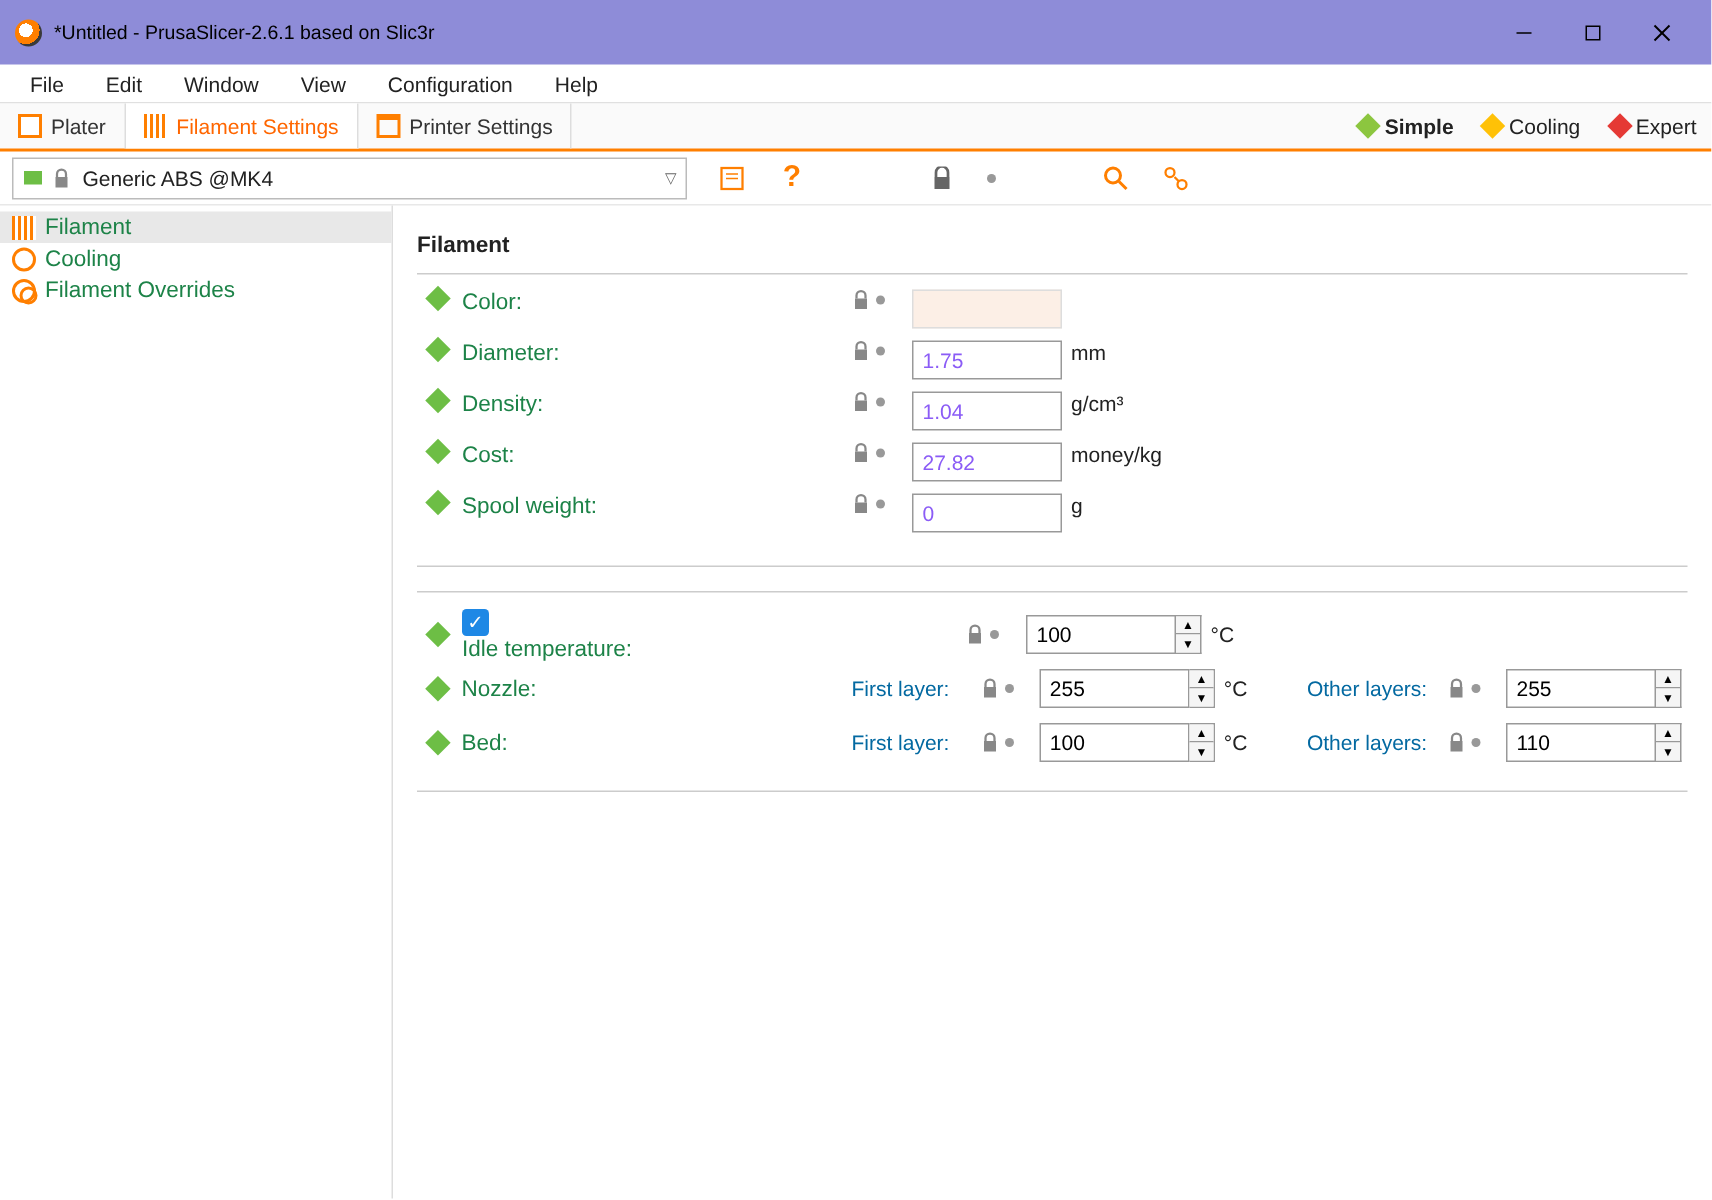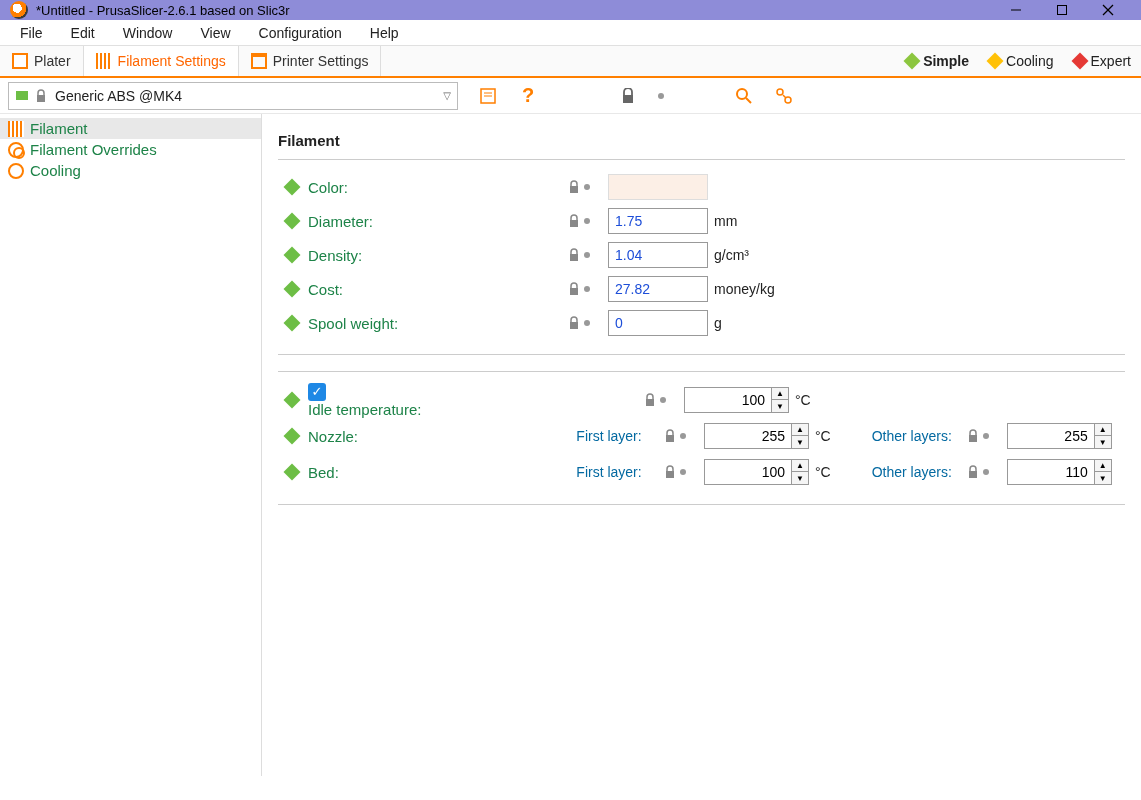--- a/index.html
+++ b/index.html
@@ -5,21 +5,21 @@
 * { box-sizing: border-box; margin: 0; padding: 0; }
 body {
   font-family: "Segoe UI", sans-serif;
   font-size: 14px;
   background: #fff;
   width: 1141px;
   height: 800px;
   overflow: hidden;
 }
 .titlebar {
-  height: 20px;
+  height: 43px;
   background: #8E8CD8;
   display: flex;
   align-items: center;
   padding: 0 10px;
 }
 .titlebar .app-icon {
   width: 18px; height: 18px;
   margin-right: 8px;
   display: inline-block;
   background: radial-gradient(circle at 40% 40%, #fff 30%, #FF7F00 30% 60%, #3a3a3a 60%);
@@ -152,21 +152,21 @@
   margin: 6px 0 10px;
 }
 .section-box {
   border-top: 1px solid #ccc;
   border-bottom: 1px solid #ccc;
   padding: 10px 4px 14px;
   margin-bottom: 16px;
 }
 .field-row {
   display: flex;
-  align-items: center;
+  align-items: flex-start;
   height: 34px;
 }
 .field-row .bullet {
   width: 12px; height:12px; background:#6DBE45; transform: rotate(45deg);
   margin-left: 4px;
   margin-right: 10px;
 }
 .field-row .flabel {
   color: #1D8348;
   font-size: 15px;
@@ -179,34 +179,34 @@
 .lock-dot {
   display: flex; align-items: center; gap: 4px; color:#777;
   width: 40px;
 }
 .dot { width:6px; height:6px; border-radius:50%; background:#999;}
 .field-input {
   width: 100px; height: 26px;
   border: 1px solid #999;
   padding: 2px 6px;
   font-size: 14px;
-  color: #1d4ed8;
+  color: #8b5cf6;
 }
 .color-swatch {
   width: 100px; height:26px; background:#FCEFE6; border:1px solid #ddd;
   margin-left:0;
 }
 .unit {
   margin-left: 6px; color:#222;
 }
 .spinner {
   display:flex; align-items:center;
 }
 .spinner input {
-  width: 88px; height:26px; border:1px solid #999; padding:2px 6px; font-size:14px;text-align:right;
+  width: 100px; height:26px; border:1px solid #999; padding:2px 6px; font-size:14px;
 }
 .spin-btns {
   display:flex; flex-direction:column; border:1px solid #999; border-left:none;
 }
 .spin-btns span{width:16px;height:12px;display:flex;align-items:center;justify-content:center;font-size:8px;background:#f5f5f5;border-bottom:1px solid #999;}
 .spin-btns span:last-child{border-bottom:none;}
 .temp-row {
   display: flex;
   align-items: center;
   height: 36px;
@@ -332,26 +332,26 @@
 </div>
 
 <div class="content">
 
   <div class="sidebar">
     <div class="side-item active">
       <span class="side-icon si-fil"></span>
       <span>Filament</span>
     </div>
     <div class="side-item">
+      <span class="side-icon si-cool"></span>
+      <span>Cooling</span>
+    </div>
+    <div class="side-item">
       <span class="side-icon si-over"></span>
       <span>Filament Overrides</span>
-    </div>
-    <div class="side-item">
-      <span class="side-icon si-cool"></span>
-      <span>Cooling</span>
     </div>
   </div>
 
   <div class="main-panel">
     <div class="section-title">Filament</div>
     <div class="section-box">
 
       <div class="field-row">
         <span class="bullet"></span>
         <span class="flabel">Color:</span>

